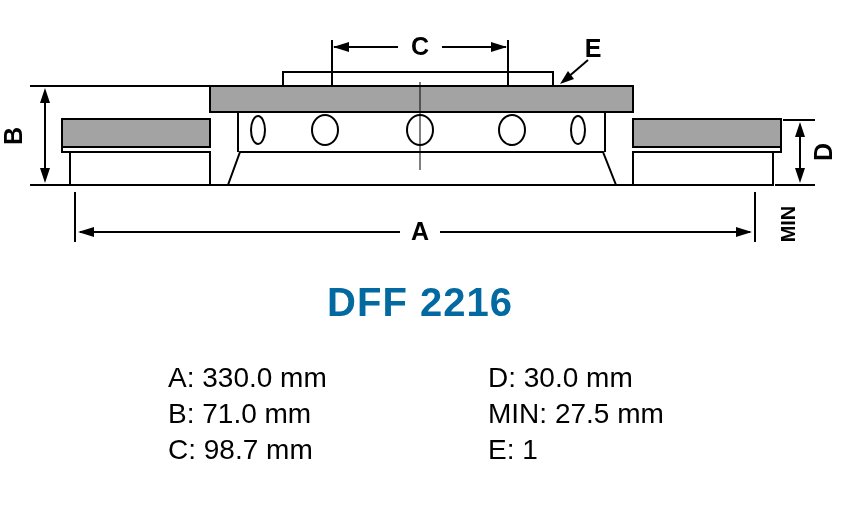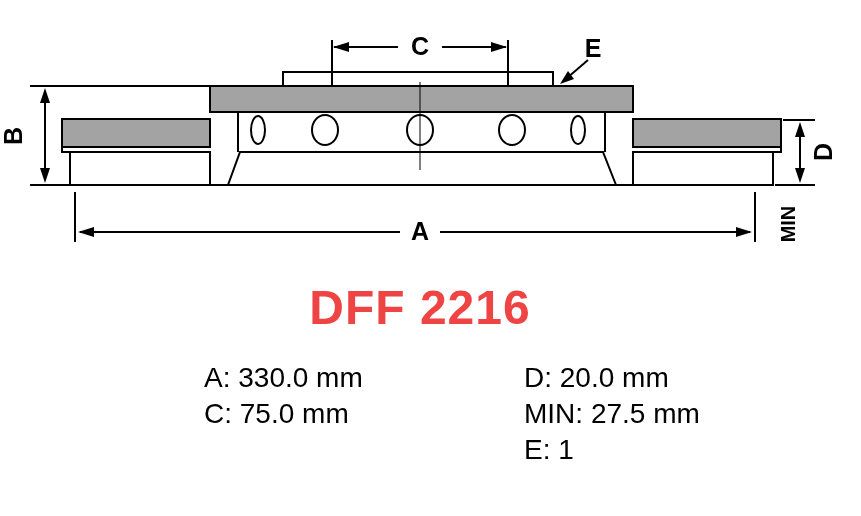--- a/index.html
+++ b/index.html
@@ -27,37 +27,37 @@
     font-size: 20px;
     font-weight: bold;
     fill: #000000;
   }
   .part-title {
     position: absolute;
     top: 280px;
     left: 0;
     width: 840px;
     text-align: center;
-    font-size: 48px;
+    font-size: 40px;
     font-weight: bold;
     letter-spacing: 1px;
-    color: #ef4444;
+    color: #0369a1;
   }
   .specs {
     position: absolute;
     top: 360px;
     left: 0;
     width: 861px;
     font-size: 28px;
     color: #000000;
   }
   .spec-col { position: absolute; top: 0; }
   .spec-col.left  { left: 168px; }
   .spec-col.right { left: 488px; }
-  .spec-row { height: 36px; line-height: 36px; white-space: nowrap; margin-left: 36px; }
+  .spec-row { height: 36px; line-height: 36px; white-space: nowrap; }
 </style>
 </head>
 <body>
 
 <div class="canvas">
 
   <svg width="861" height="270" viewBox="0 0 861 270">
 
     <g stroke="#000000" stroke-width="2" fill="none">
 
@@ -134,22 +134,23 @@
       <polygon points="752,232 736,227 736,237" fill="#000000" stroke="none"></polygon>
     </g>
     <text class="dim-label" x="420" y="240" text-anchor="middle">A</text>
   </svg>
 
   <div class="part-title">DFF 2216</div>
 
   <div class="specs">
     <div class="spec-col left">
       <div class="spec-row">A: 330.0 mm</div>
-      <div class="spec-row">C: 75.0 mm</div>
+      <div class="spec-row">B: 71.0 mm</div>
+      <div class="spec-row">C: 98.7 mm</div>
     </div>
     <div class="spec-col right">
-      <div class="spec-row">D: 20.0 mm</div>
+      <div class="spec-row">D: 30.0 mm</div>
       <div class="spec-row">MIN: 27.5 mm</div>
       <div class="spec-row">E: 1</div>
     </div>
   </div>
 
 </div>
 
 </body></html>

